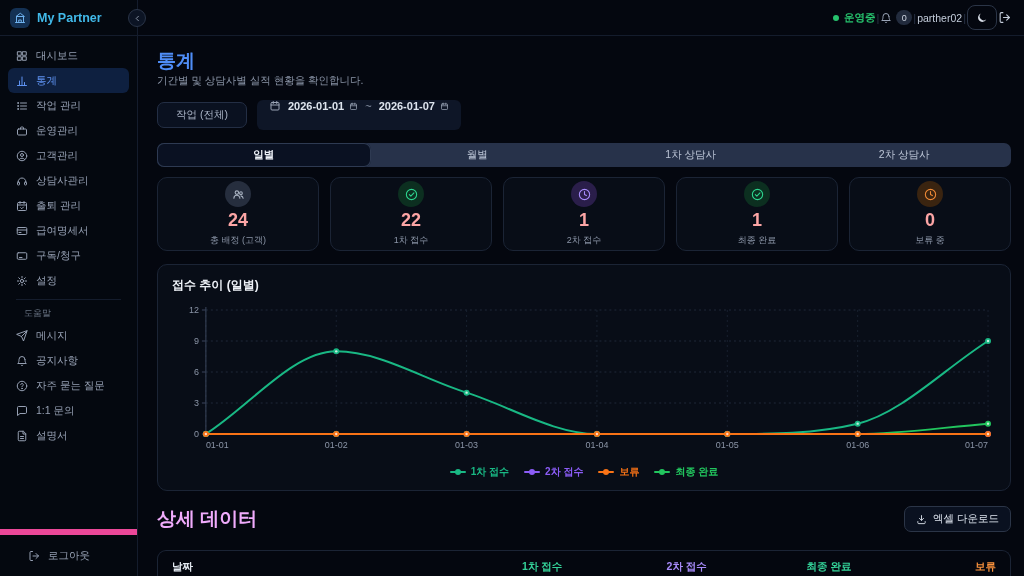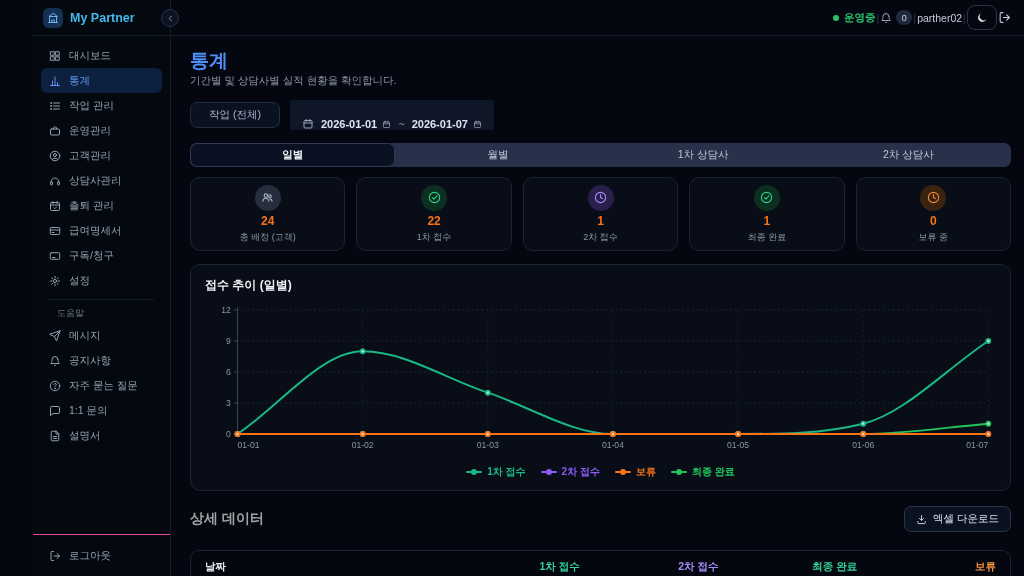--- a/index.html
+++ b/index.html
@@ -3,40 +3,40 @@
 <meta charset="utf-8">
 <style>
   * { box-sizing:border-box; margin:0; padding:0; }
   html,body { width:1024px; height:576px; overflow:hidden; }
   body { display:flex; background:#04070f; color:#e5eaf2;
          font-family:"Liberation Sans","DejaVu Sans",sans-serif; }
   svg { display:block; }
 
   
   .sidebar { width:138px; min-width:138px; background:#04080f; border-right:1px solid #141c2c;
-             display:flex; flex-direction:column; position:relative; z-index:2;margin-left:33px; }
+             display:flex; flex-direction:column; position:relative; z-index:2; }
   .logo-row { height:36px; min-height:36px; display:flex; align-items:center; gap:7px;
               padding:0 10px; border-bottom:1px solid #141c2c; position:relative; }
   .logo-badge { width:20px; height:20px; border-radius:6px; background:#143154; color:#6fb2ef;
                 display:flex; align-items:center; justify-content:center; }
   .logo-badge svg { width:12px; height:12px; }
   .brand { font-size:12.5px; font-weight:bold; color:#41b9e9; white-space:nowrap; }
   .collapse-btn { position:absolute; right:-9px; top:9px; width:18px; height:18px; border-radius:50%;
                   background:#0c1424; border:1px solid #2a3447; color:#aeb7c8;
                   display:flex; align-items:center; justify-content:center; cursor:pointer; }
   .collapse-btn svg { width:9px; height:9px; }
   .nav { padding:7px 8px 0; flex:1; }
   .nav-item { display:flex; align-items:center; gap:8px; height:25px; padding:0 8px;
               border-radius:6px; color:#96a0b3; font-size:10.5px; cursor:pointer; white-space:nowrap; }
   .nav-item.active { background:#0e2040; color:#5f93f2; }
   .nav-item .icon { display:flex; }
   .nav-item .icon svg { width:12px; height:12px; }
   .nav-divider { height:1px; background:#141c2c; margin:6px 8px 2px; }
   .nav-section { font-size:9px; color:#66707f; padding:5px 16px 3px; }
-  .sidebar-footer { border-top:1px solid #ec4899; padding:8px 8px;text-align:right; }
+  .sidebar-footer { border-top:6px solid #ec4899; padding:8px 20px;text-align:right; }
 
   
   .main { flex:1; display:flex; flex-direction:column; min-width:0; }
   .topbar { height:20px; min-height:36px; border-bottom:1px solid #141c2c; display:flex;
             align-items:center; justify-content:flex-end; gap:1px; padding:0 13px; }
   .sep { color:#2b3447; font-size:11px; }
   .status { display:flex; align-items:center; gap:5px; color:#27c26d; font-size:10.5px; font-weight:bold; }
   .status-dot { width:6px; height:6px; border-radius:50%; background:#27c26d; }
   .bell-wrap { display:flex; align-items:center; gap:4px; color:#9aa4b6; cursor:pointer; }
   .bell-wrap svg { width:12px; height:12px; }
@@ -49,54 +49,54 @@
   .logout-top { color:#c4cddb; cursor:pointer; display:flex; }
   .logout-top svg { width:13px; height:13px; }
 
   .content { flex:1; padding:12px 13px 0 19px; overflow:hidden; }
   .page-title { color:#4f8df7; font-size:19px; font-weight:bold; }
   .page-sub { color:#8b95a7; font-size:10.5px; }
 
   .filter-row { margin-top:12px; display:flex; gap:10px; align-items:center; }
   .job-select { min-width:88px; height:26px; border:1px solid #232e44; background:#0a1120; border-radius:7px;
                 color:#aab4c6; font-size:10.5px; display:flex; align-items:center; padding:0 18px; cursor:pointer; }
-  .date-box { height:30px; background:#0e1627; border-radius:1px; display:flex; align-items:flex-end; gap:7px;
+  .date-box { height:30px; background:#0e1627; border-radius:6px; display:flex; align-items:flex-start; gap:7px;
               padding:0 12px; color:#dde4ee; font-size:11px; font-weight:bold; }
   .date-box .icon { color:#9aa4b6; display:flex; }
   .date-box .icon svg { width:12px; height:12px; }
   .date-box .mini svg { width:9px; height:9px; }
   .date-field { display:flex; align-items:center; gap:5px; cursor:pointer; }
   .date-sep { color:#8b95a7; font-weight:normal; }
 
   .tabs { margin-top:13px; background:#27324a; border-radius:7px; height:24px; display:flex; }
   .tab { flex:1; display:flex; align-items:center; justify-content:center; font-size:10.5px;
          color:#bcc5d6; border-radius:7px; cursor:pointer; }
   .tab.active { background:#0a1122; color:#eef2f8; font-weight:bold; box-shadow:inset 0 0 0 1px #2e3a52; }
 
   .stats { margin-top:10px; display:flex; gap:11px; }
   .stat-card { flex:1; background:#080d17; border:1px solid #1b2435; border-radius:10px; height:74px;
                display:flex; flex-direction:column; align-items:center; justify-content:center; gap:3px; }
   .stat-icon { width:26px; height:26px; border-radius:50%; display:flex; align-items:center; justify-content:center; }
   .stat-icon svg { width:13px; height:13px; }
-  .stat-value { font-size:12px; font-weight:bold; color:#f97316; }
+  .stat-value { font-size:18px; font-weight:bold; color:#fca5a5; }
   .stat-label { font-size:9px; color:#8b95a7; }
 
   .chart-card { margin-top:13px; background:#080d17; border:1px solid #1b2435; border-radius:10px;
                 padding:12px 14px 6px; }
   .chart-title { font-size:12px; font-weight:bold; color:#edf1f7; }
   #chart-svg { width:100%; height:160px; margin-top:8px; }
   .tick { font-size:9px; fill:#8b95a7; }
   .chart-legend { display:flex; justify-content:center; gap:15px; padding:3px 0 5px; }
   .lg-item { display:flex; align-items:center; gap:5px; font-size:10px; font-weight:bold; cursor:pointer; }
   .lg-marker { position:relative; width:16px; height:2px; border-radius:1px; }
   .lg-marker i { position:absolute; left:50%; top:50%; transform:translate(-50%,-50%);
                  width:6px; height:6px; border-radius:50%; }
 
   .detail-head { margin-top:15px; display:flex; align-items:center; justify-content:space-between; }
-  .detail-title { font-size:14px; font-weight:bold; color:#a3a3a3; }
+  .detail-title { font-size:19px; font-weight:bold; color:#f0abfc; }
   .dl-btn { display:flex; align-items:center; gap:6px; height:26px; padding:0 11px; border:1px solid #2b3547;
             border-radius:7px; background:#0a1120; color:#dde4ee; font-size:10.5px; cursor:pointer; }
   .dl-btn svg { width:11px; height:11px; }
 
   .table-wrap { margin-top:18px; border:1px solid #1b2435; border-bottom:none; border-radius:9px 9px 0 0; }
   .thead { display:flex; padding:9px 14px 12px; font-size:10.5px; font-weight:bold; }
   .th { flex:1; text-align:right; }
   .th:first-child { flex:1.7; text-align:left; }
 </style>
 </head>

